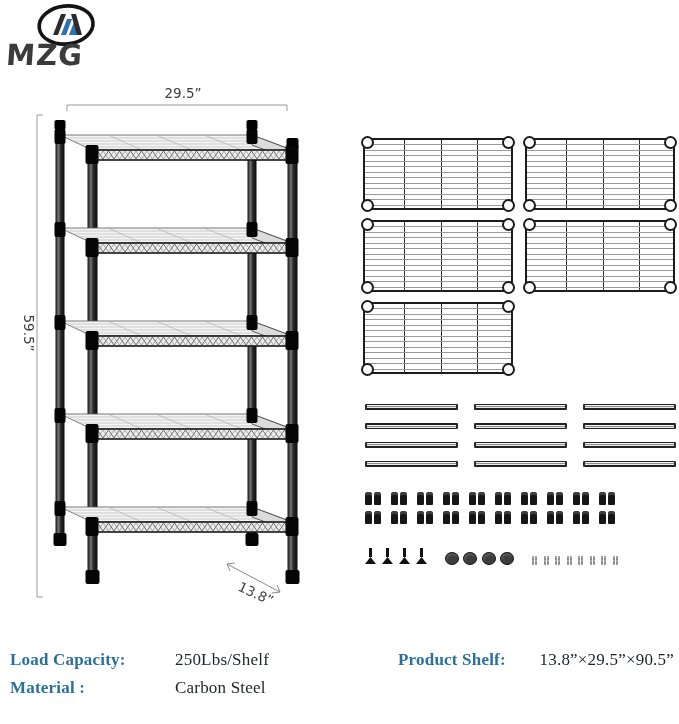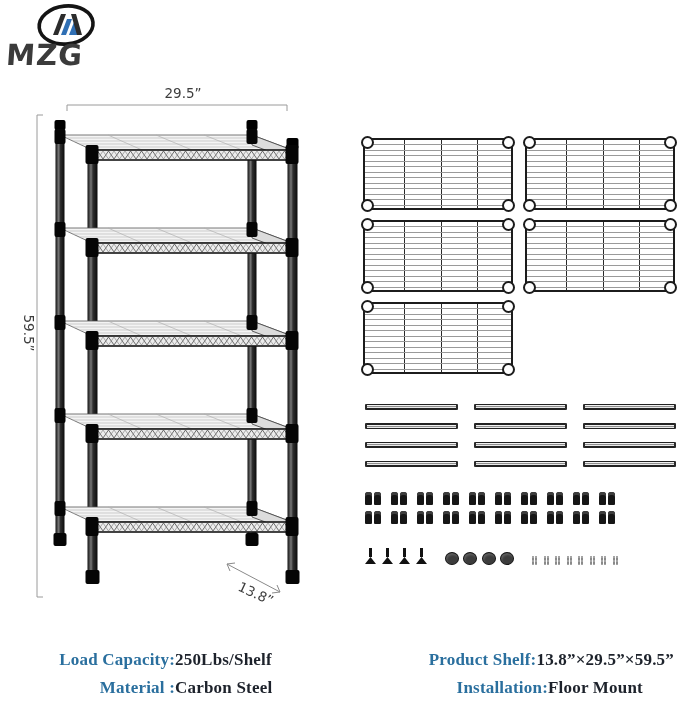--- a/index.html
+++ b/index.html
@@ -33,24 +33,24 @@
        border:1px solid #151515;box-shadow:inset 1px 2px 2px #5e5e5e;box-sizing:border-box;}
   .fast{position:absolute;width:7px;height:9px;
         background:repeating-linear-gradient(90deg,#4c4c4c 0 2px,#fff 2px 3.5px),
                    repeating-linear-gradient(180deg,#6a6a6a 0 2px,#3c3c3c 2px 4px);
         background-blend-mode:screen;opacity:.85;}
   
   .speccol{position:absolute;top:650px;}
   #specL{left:10px;width:340px;}
   #specR{left:398px;width:276px;}
   .specrow{height:28px;display:flex;align-items:baseline;}
-  .speclabel{font-weight:bold;font-size:17px;color:#2a6f9e;letter-spacing:.2px;text-align:right;}
+  .speclabel{font-weight:bold;font-size:17px;color:#2a6f9e;letter-spacing:.2px;}
   #specL .speclabel{width:165px;}
   #specR .speclabel{width:150px;}
-  .specval{font-weight:700;font-size:17px;color:#1d222b;letter-spacing:.2px;}
+  .specval{font-weight:400;font-size:17px;color:#1d222b;letter-spacing:.2px;}
 </style>
 </head>
 <body>
 
 <div id="canvas">
 
   <div id="logo">
     <svg width="120" height="68" viewBox="0 0 120 68">
       <g transform="rotate(-6 58 22)">
         <ellipse cx="58" cy="23" rx="27" ry="19" fill="none" stroke="#141414" stroke-width="3.6"></ellipse>
@@ -264,20 +264,16 @@
       <span class="specval">250Lbs/Shelf</span>
     </div>
     <div class="specrow">
       <span class="speclabel">Material :</span>
       <span class="specval">Carbon Steel</span>
     </div>
   </div>
   <div id="specR" class="speccol">
     <div class="specrow">
       <span class="speclabel">Product Shelf:</span>
-      <span class="specval">13.8”×29.5”×59.5”</span>
-    </div>
-    <div class="specrow">
-      <span class="speclabel">Installation:</span>
-      <span class="specval">Floor Mount</span>
+      <span class="specval">13.8”×29.5”×90.5”</span>
     </div>
   </div>
 </div>
 
 </body></html>

